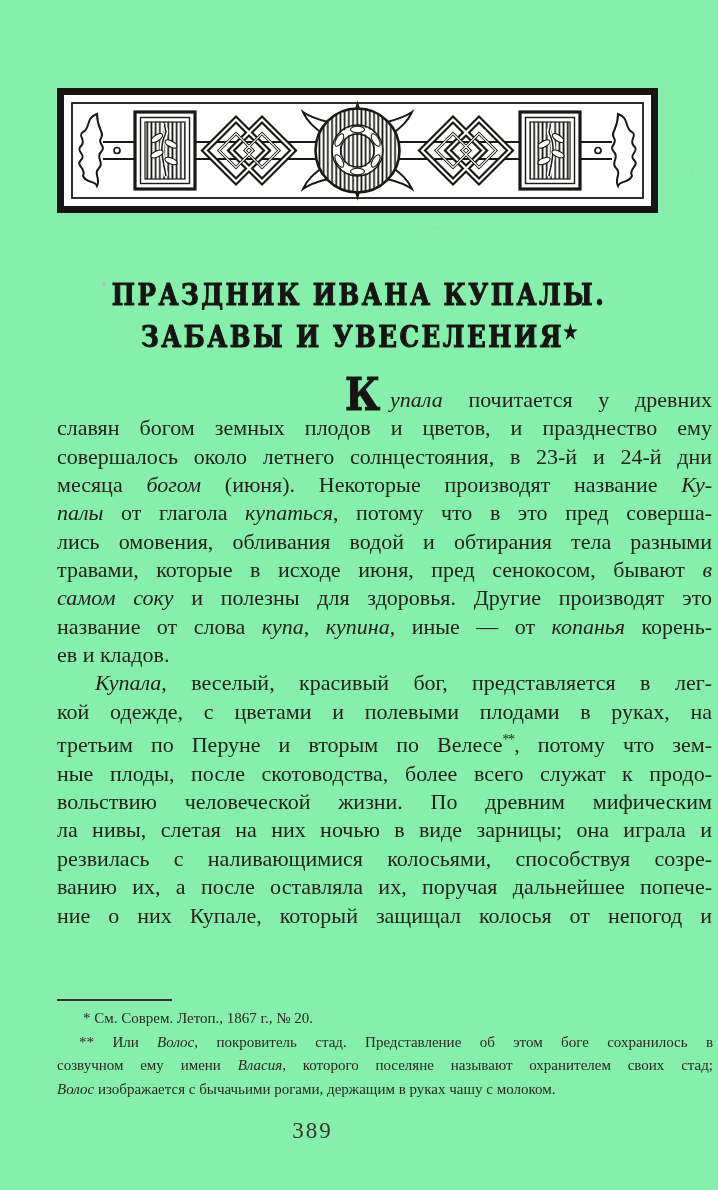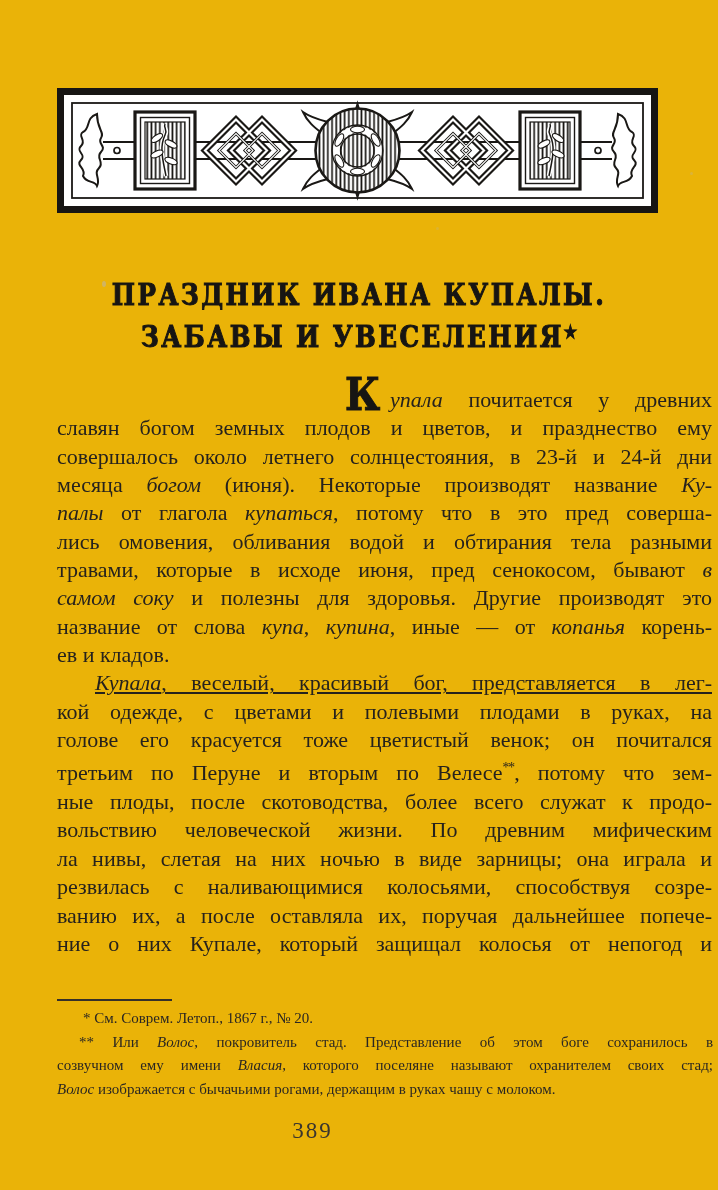--- a/index.html
+++ b/index.html
@@ -1,19 +1,19 @@
 <!DOCTYPE html>
 <html><head>
 <meta charset="utf-8">
 <style>
   html,body{margin:0;padding:0;}
   body{background:#e8e8e6;}
   .page{
     position:relative;width:718px;height:1190px;margin:0 auto;
-    background:#eab308;overflow:hidden;
+    background:#86efac;overflow:hidden;
     font-family:"Liberation Serif","DejaVu Serif",serif;
     color:#26221d;
   }
   
   .band{position:absolute;left:57px;top:88px;width:601px;height:125px;}
   .band svg{display:block;width:601px;height:125px;}
 
   
   .title{
     position:absolute;left:0;top:276px;width:718px;text-align:center;
@@ -133,23 +133,22 @@
       <div class="tline" style="padding-left: 288px;"><span class="dropcap">К</span><span class="it">упала</span><span> почитается у древних</span></div>
       <div class="tline"><span>славян богом земных плодов и цветов, и празднество ему</span></div>
       <div class="tline"><span>совершалось около летнего солнцестояния, в 23-й и 24-й дни</span></div>
       <div class="tline"><span>месяца </span><span class="it">богом</span><span> (июня). Некоторые производят название </span><span class="it">Ку-</span></div>
       <div class="tline"><span class="it">палы</span><span> от глагола </span><span class="it">купаться</span><span>, потому что в это пред соверша-</span></div>
       <div class="tline"><span>лись омовения, обливания водой и обтирания тела разными</span></div>
       <div class="tline"><span>травами, которые в исходе июня, пред сенокосом, бывают </span><span class="it">в</span></div>
       <div class="tline"><span class="it">самом соку</span><span> и полезны для здоровья. Другие производят это</span></div>
       <div class="tline"><span>название от слова </span><span class="it">купа</span><span>, </span><span class="it">купина</span><span>, иные — от </span><span class="it">копанья</span><span> корень-</span></div>
       <div class="tline end"><span>ев и кладов.</span></div>
-      <div class="tline" style="padding-left: 38px; text-decoration: underline;"><span class="it">Купала</span><span>, веселый, красивый бог, представляется в лег-</span></div>
+      <div class="tline" style="padding-left: 38px;"><span class="it">Купала</span><span>, веселый, красивый бог, представляется в лег-</span></div>
       <div class="tline"><span>кой одежде, с цветами и полевыми плодами в руках, на</span></div>
-      <div class="tline"><span>голове его красуется тоже цветистый венок; он почитался</span></div>
       <div class="tline"><span>третьим по Перуне и вторым по Велесе</span><span class="sup">**</span><span>, потому что зем-</span></div>
       <div class="tline"><span>ные плоды, после скотоводства, более всего служат к продо-</span></div>
       <div class="tline"><span>вольствию человеческой жизни. По древним мифическим</span></div>
       <div class="tline"><span>ла нивы, слетая на них ночью в виде зарницы; она играла и</span></div>
       <div class="tline"><span>резвилась с наливающимися колосьями, способствуя созре-</span></div>
       <div class="tline"><span>ванию их, а после оставляла их, поручая дальнейшее попече-</span></div>
       <div class="tline"><span>ние о них Купале, который защищал колосья от непогод и</span></div>
     </div>
 
   <div class="fn-rule"></div>

